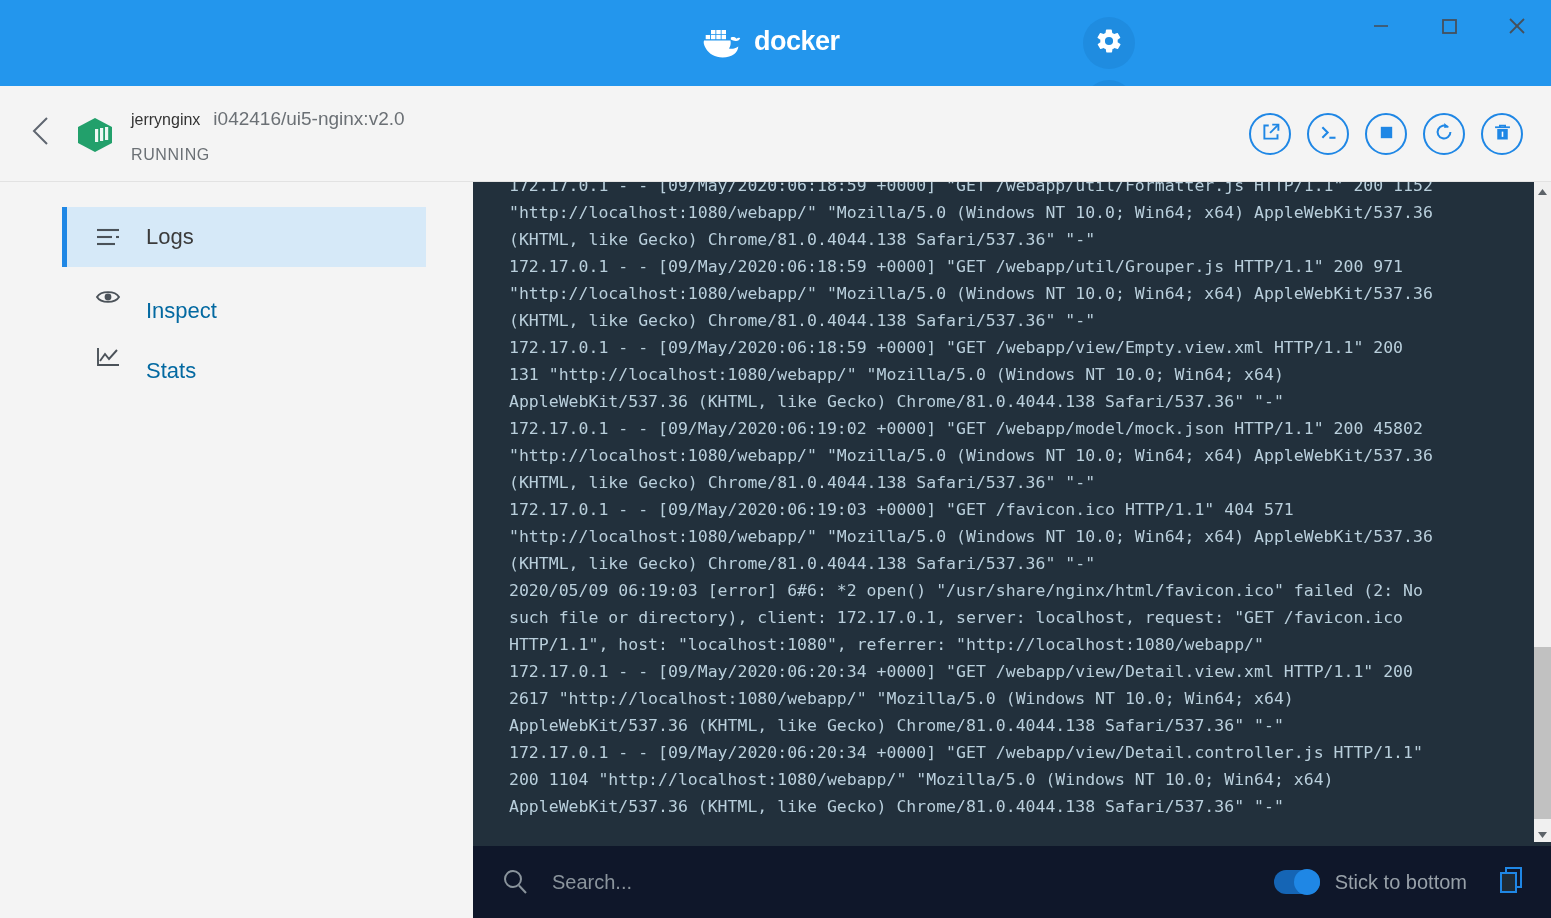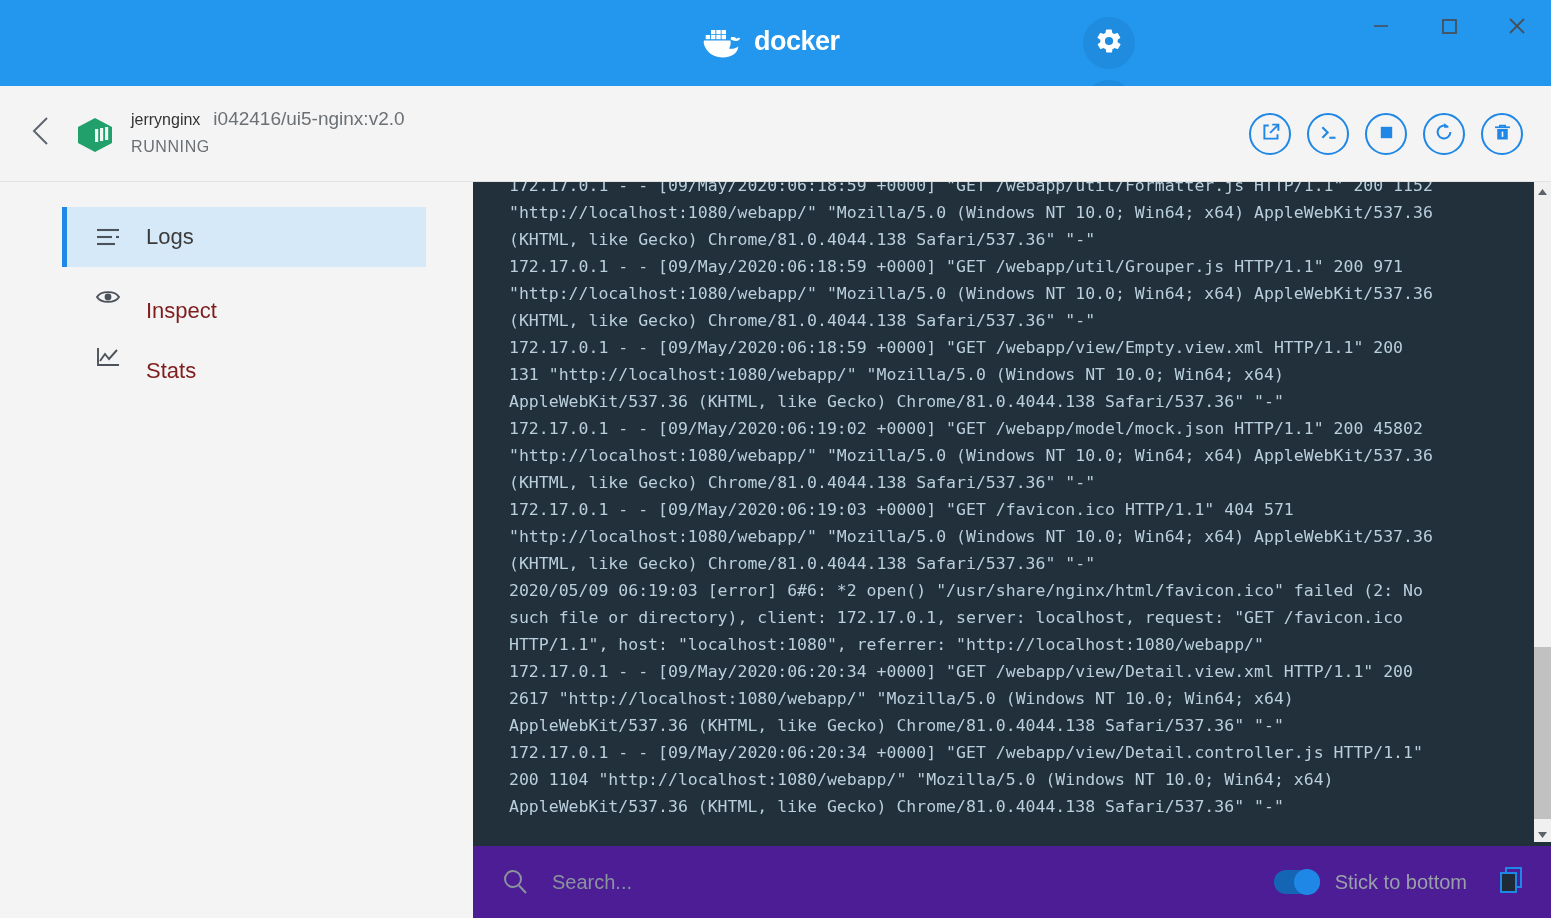--- a/index.html
+++ b/index.html
@@ -67,21 +67,21 @@
   }
   .back-arrow {
     position: absolute; left: 28px; top: 114px;
     width: 28px; height: 34px; cursor: pointer;
   }
   .cube-icon { position: absolute; left: 74px; top: 115px; width: 42px; height: 40px; }
   .ctitle-wrap { position: absolute; left: 131px; top: 108px; }
   .ctitle-row { display: flex; align-items: baseline; gap: 13px; }
   .cname { font-size: 16px; color: #333333; }
   .cimage { font-size: 19px; color: #6b7075; }
-  .cstatus { font-size: 16px; color: #6b7075; letter-spacing: 0.6px; margin-top: 8px; }
+  .cstatus { font-size: 16px; color: #6b7075; letter-spacing: 0.6px; margin-top: 16px; }
 
   .cactions {
     position: absolute; right: 28px; top: 113px;
     display: flex; gap: 16px;
   }
   .act-btn {
     width: 42px; height: 42px; border-radius: 50%;
     border: 2px solid #1f87e5;
     display: flex; align-items: center; justify-content: center;
     cursor: pointer; background: transparent;
@@ -100,21 +100,21 @@
     height: 60px; margin: 0 47px 0 67px; padding-left: 28px;
     cursor: pointer;
   }
   .side-item.active { background: #d6e9f8; }
   .side-item.active::before {
     content: ""; position: absolute; left: -5px; top: 0;
     width: 5px; height: 60px; background: #1f87e5;
   }
   .side-icon { width: 34px; display: flex; align-items: center; justify-content: flex-start; }
   .side-label { font-size: 22px; color: #3b3b3b; margin-left: 17px; }
-  .side-item:not(.active) .side-label { color: #7f1d1d; margin-top: 28px; }
+  .side-item:not(.active) .side-label { color: #0369a1; margin-top: 28px; }
   .si-gap { height: 0px; }
 
   
   .logpanel {
     position: absolute; left: 473px; top: 0;
     width: 1078px; height: 736px;
     background: #22303c;
   }
   .logscroll {
     position: absolute; left: 0; top: 0;
@@ -146,21 +146,21 @@
   .sb-thumb {
     position: absolute; left: 0; top: 465px;
     width: 17px; height: 172px; background: #c1c1c1;
     cursor: pointer;
   }
 
   
   .searchbar {
     position: absolute; left: 0; bottom: 0;
     width: 1078px; height: 72px;
-    background: #4c1d95;
+    background: #0f172a;
     display: flex; align-items: center;
   }
   .search-icon-wrap { margin-left: 27px; display: flex; align-items: center; }
   .search-input {
     background: transparent; border: none; outline: none;
     color: #d0d8de; font-size: 20px;
     font-family: "Liberation Sans", sans-serif;
     margin-left: 22px; width: 700px;
   }
   .search-input::placeholder { color: #8a949c; }

